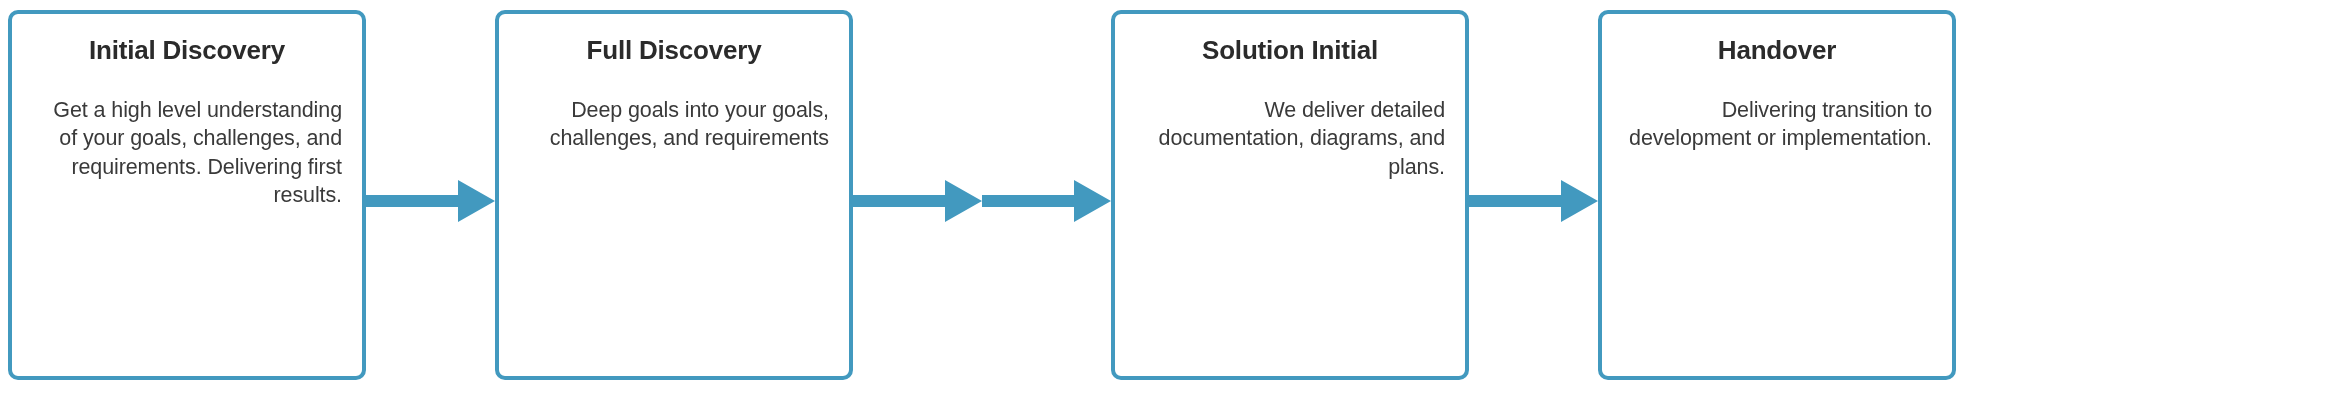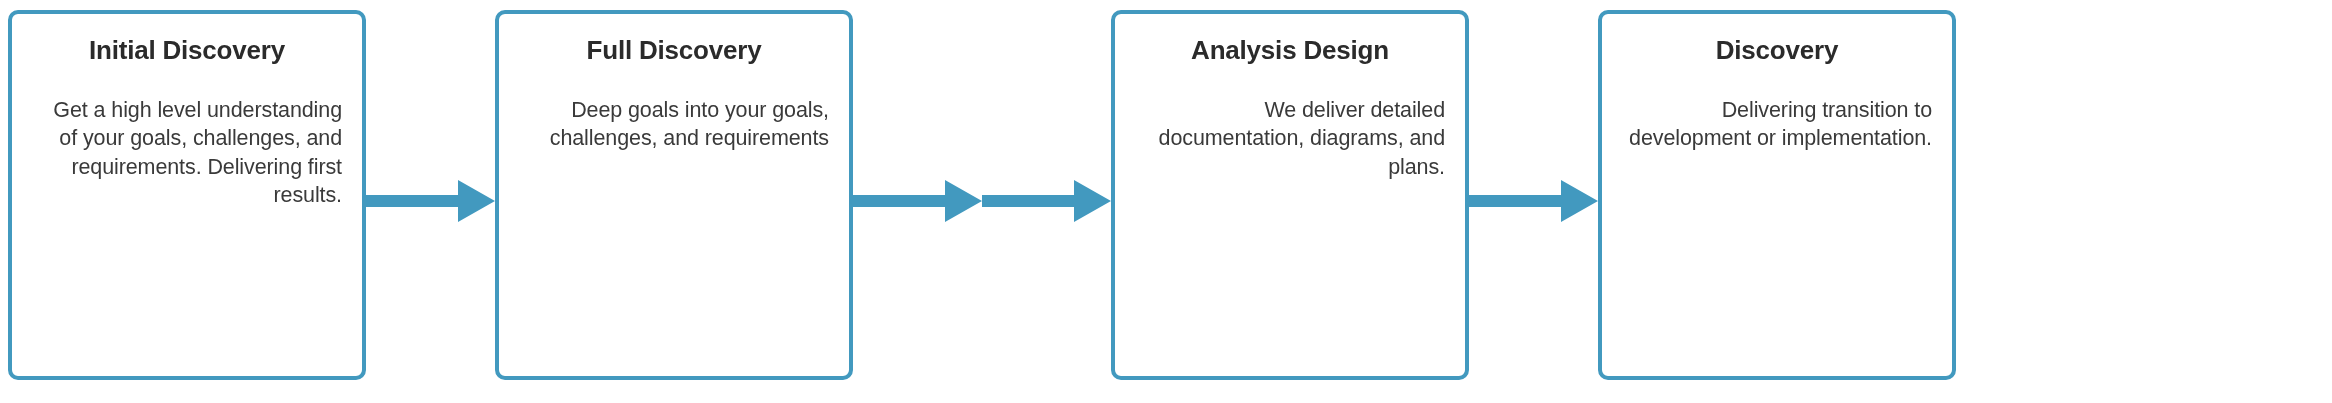--- a/index.html
+++ b/index.html
@@ -101,28 +101,28 @@
   </div>
 
 
   <div class="connector">
     <svg width="129" height="42" viewBox="0 0 129 42">
       <path d="M0 15 H92 V0 L129 21 L92 42 V27 H0 Z" fill="#4299BF"></path>
     </svg>
   </div>
 
   <div class="step-card">
-    <div class="step-title">Analysis Design</div>
+    <div class="step-title">Solution Initial</div>
     <div class="step-desc">We deliver detailed documentation, diagrams, and plans.</div>
   </div>
 
   <div class="connector">
     <svg width="129" height="42" viewBox="0 0 129 42">
       <path d="M0 15 H92 V0 L129 21 L92 42 V27 H0 Z" fill="#4299BF"></path>
     </svg>
   </div>
 
   <div class="step-card">
-    <div class="step-title">Discovery</div>
+    <div class="step-title">Handover</div>
     <div class="step-desc">Delivering transition to development or implementation.</div>
   </div>
 
 </div>
 
 </body></html>

